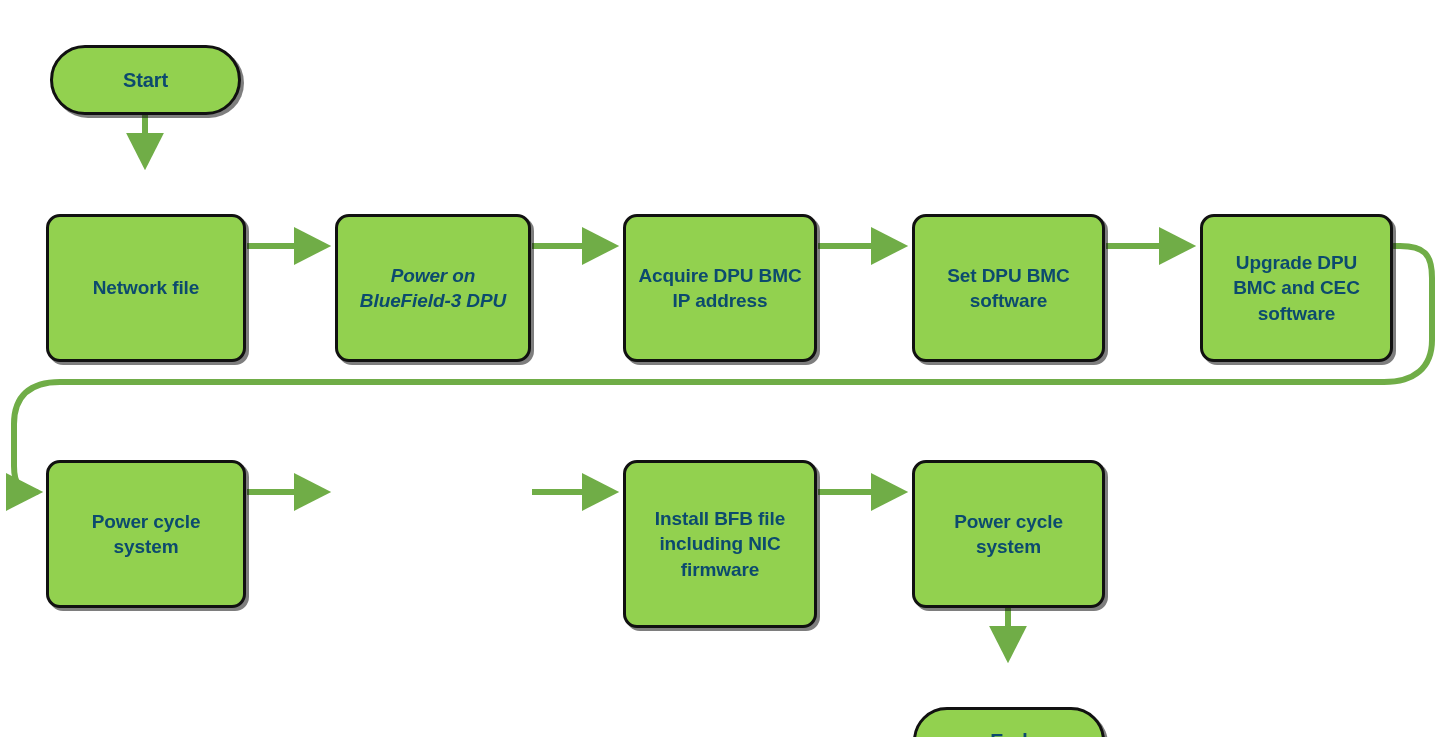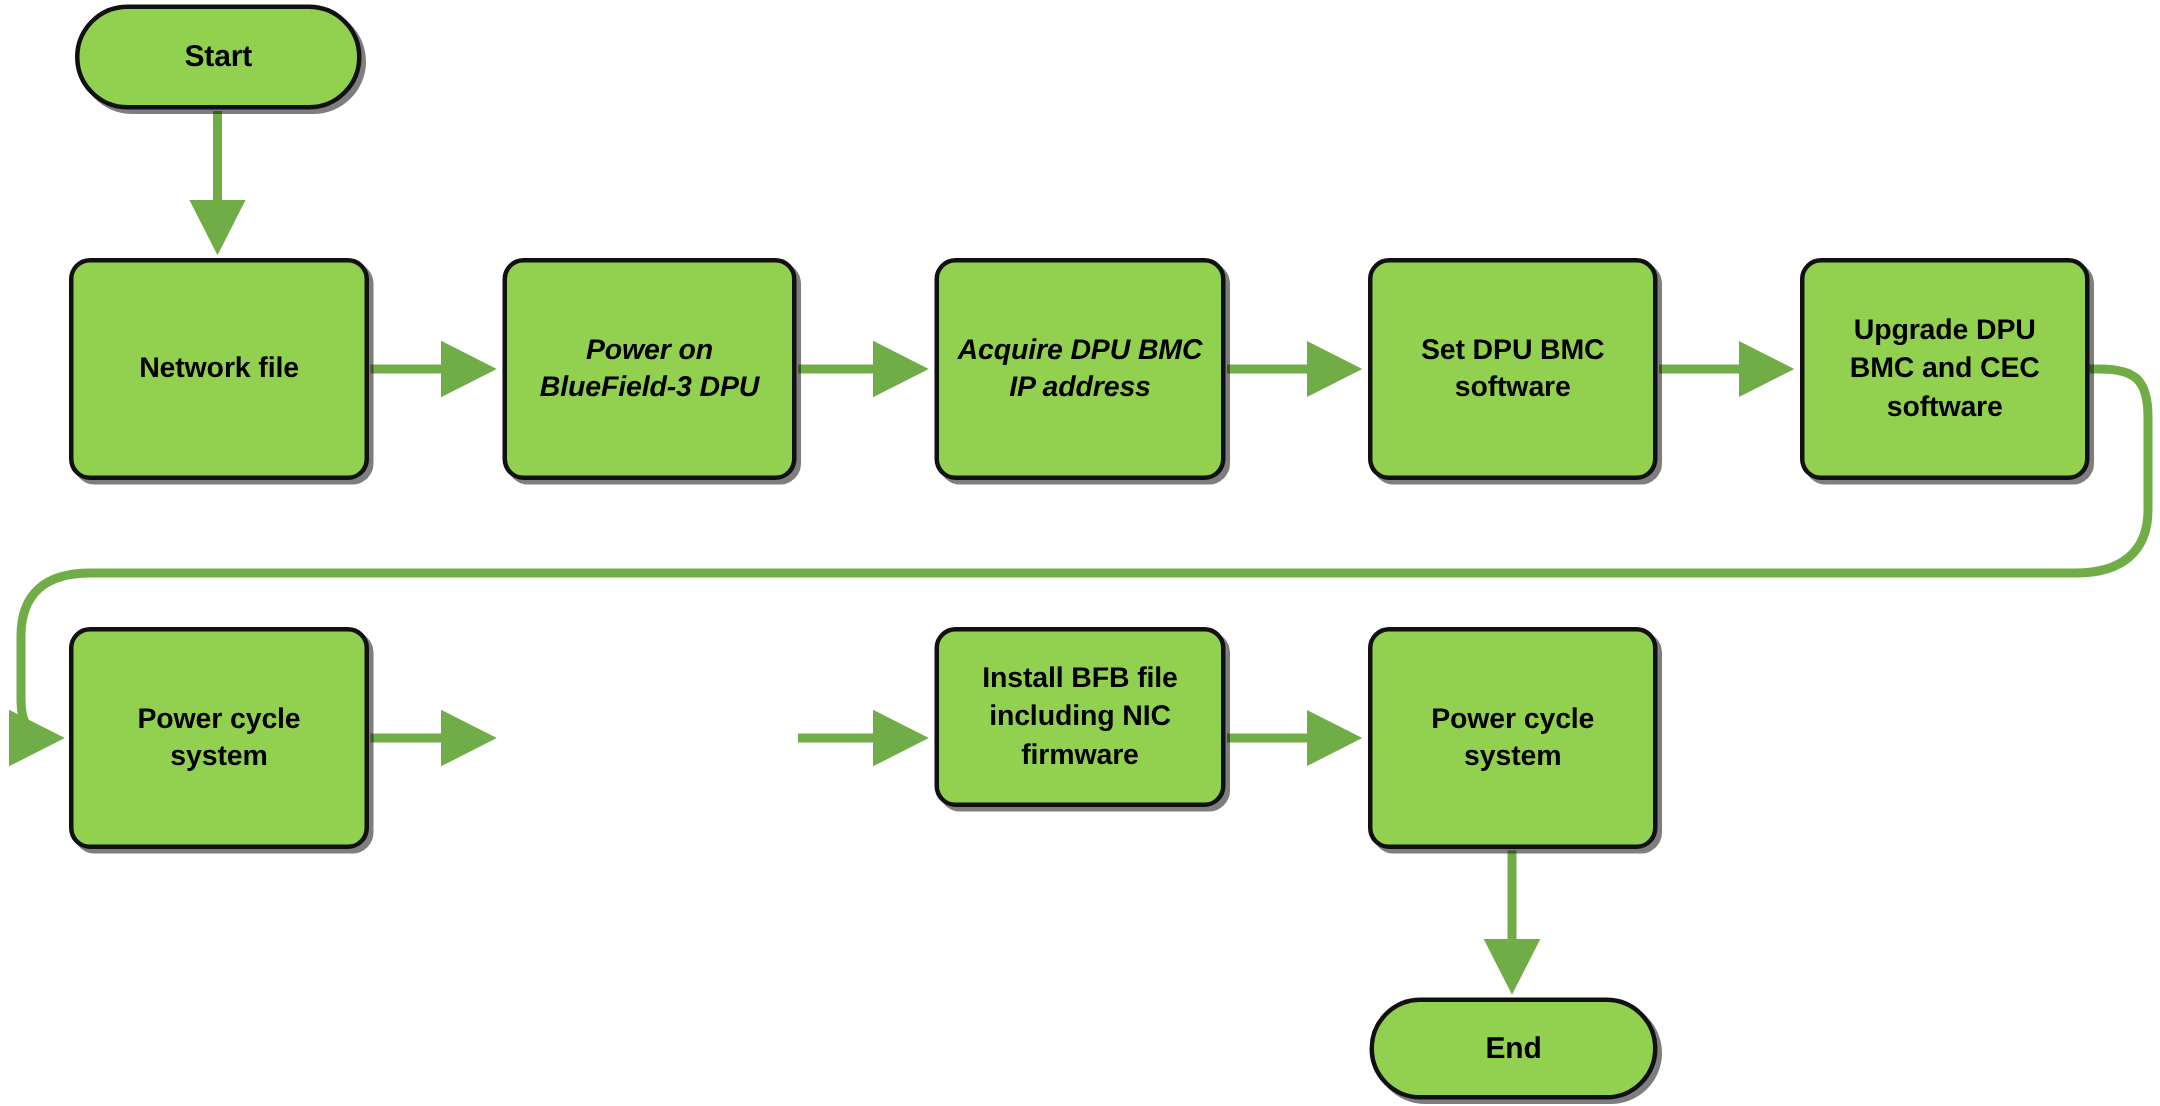--- a/index.html
+++ b/index.html
@@ -26,27 +26,28 @@
   }
   .node {
     position: absolute;
     box-sizing: border-box;
     background: #92D14F;
     border: 3px solid #111111;
     display: flex;
     align-items: center;
     justify-content: center;
     text-align: center;
-    color: #000000;
+    color: #0c4a6e;
     font-weight: bold;
     font-size: 19px;
     line-height: 1.32;
     letter-spacing: -0.1px;
     box-shadow: 3px 3px 0 rgba(20,20,20,0.55);
     z-index: 5;
+    margin-top: 42px;
   }
   .node.process {
     border-radius: 14px;
   }
   .node.terminator {
     border-radius: 999px;
     font-size: 20px;
   }
   .node .label {
     padding: 0 10px;
@@ -120,21 +121,21 @@
 
   <div class="node process" style="left:46px; top:172px; width:200px; height:148px;">
     <span class="label">Network file</span>
   </div>
 
   <div class="node process" style="left:335px; top:172px; width:196px; height:148px;font-style:italic;">
     <span class="label">Power on
 BlueField-3 DPU</span>
   </div>
 
-  <div class="node process" style="left:623px; top:172px; width:194px; height:148px;font-style:italic;">
+  <div class="node process" style="left:623px; top:172px; width:194px; height:148px;">
     <span class="label">Acquire DPU BMC
 IP address</span>
   </div>
 
   <div class="node process" style="left:912px; top:172px; width:193px; height:148px;">
     <span class="label">Set DPU BMC
 software</span>
   </div>
 
   <div class="node process" style="left:1200px; top:172px; width:193px; height:148px;">
@@ -142,21 +143,21 @@
 BMC and CEC
 software</span>
   </div>
 
   <div class="node process" style="left:46px; top:418px; width:200px; height:148px;">
     <span class="label">Power cycle
 system</span>
   </div>
 
 
-  <div class="node process" style="left:623px; top:418px; width:194px; height:120px;">
+  <div class="node process" style="left:623px; top:418px; width:194px; height:168px;">
     <span class="label">Install BFB file
 including NIC
 firmware</span>
   </div>
 
   <div class="node process" style="left:912px; top:418px; width:193px; height:148px;">
     <span class="label">Power cycle
 system</span>
   </div>
 

